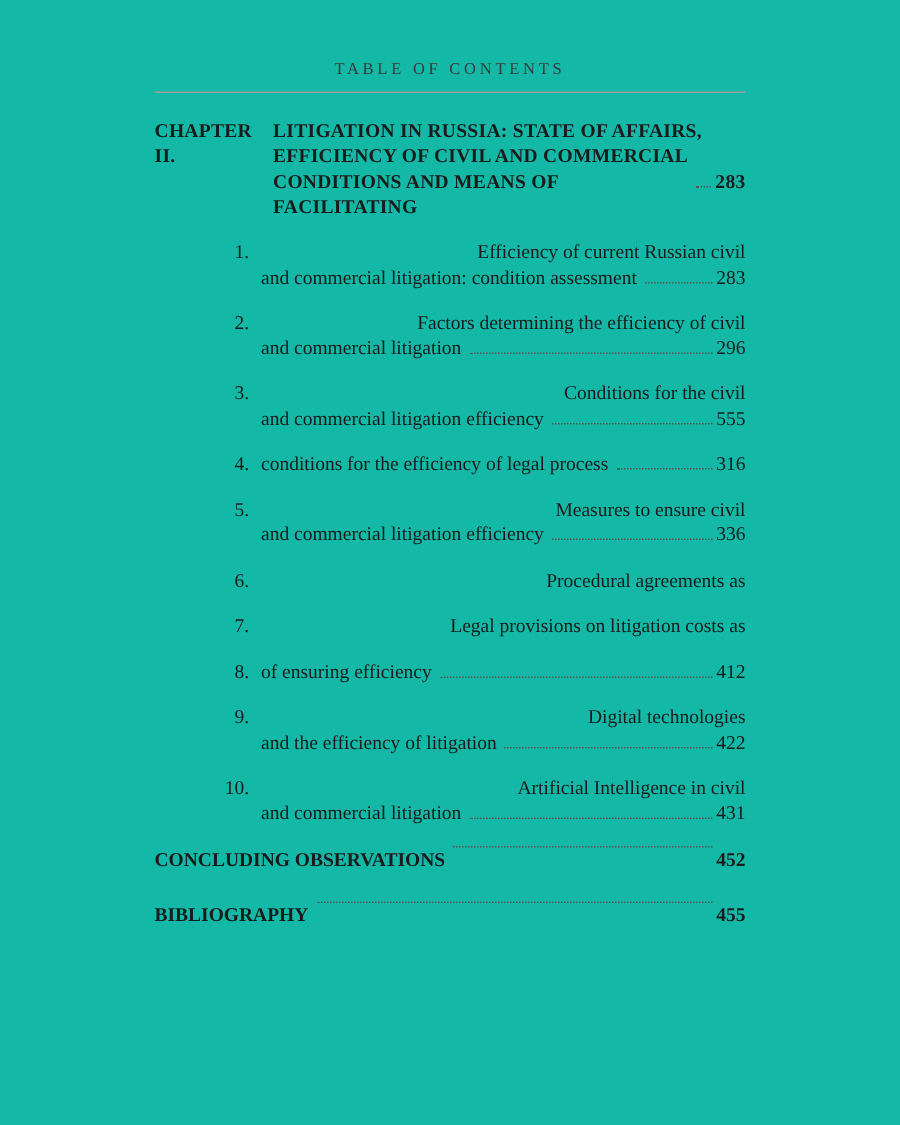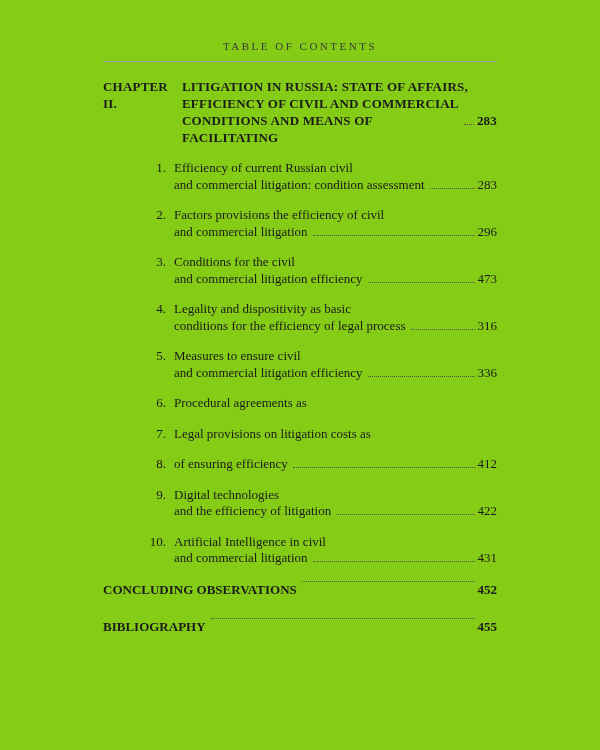--- a/index.html
+++ b/index.html
@@ -1,20 +1,20 @@
 <!DOCTYPE html>
 <html><head>
 <meta charset="utf-8">
 <style>
   html,body{margin:0;padding:0;background:#f4f4f2;}
   .page{
     position:relative;
     width:600px;height:750px;
     margin:0 auto;
-    background:#84cc16;
+    background:#14b8a6;
     box-sizing:border-box;
     padding:40px 103px 0 103px;
     font-family:"Liberation Serif","DejaVu Serif",serif;
     color:#1b1b1b;
     outline:1px solid #e2e2e0;
   }
   .toc-header{
     text-align:center;
     font-size:11px;
     letter-spacing:2.5px;
@@ -59,21 +59,21 @@
     line-height:16.5px;
     margin-bottom:14px;
   }
   .toc-item .num-col{
     flex:0 0 71px;
     width:71px;
     text-align:right;
     padding-right:8px;
     box-sizing:border-box;
   }
-  .toc-item .item-body{flex:1;}
+  .toc-item .item-body{flex:1;text-align:right;}
   .footer-entry{
     display:flex;
     align-items:flex-start;
     font-weight:bold;
     font-size:13px;
     line-height:17px;
     text-transform:uppercase;
     margin-top:8px;
     margin-bottom:20px;
   }
@@ -107,45 +107,44 @@
         <span>and commercial litigation: condition assessment</span>
         <span class="dots"></span>
         <span class="pg">283</span>
       </div>
     </div>
   </div>
 
   <div class="toc-item">
     <span class="num-col">2.</span>
     <div class="item-body">
-      <div>Factors provisions the efficiency of civil</div>
+      <div>Factors determining the efficiency of civil</div>
       <div class="leader-row">
         <span>and commercial litigation</span>
         <span class="dots"></span>
         <span class="pg">296</span>
       </div>
     </div>
   </div>
 
   <div class="toc-item">
     <span class="num-col">3.</span>
     <div class="item-body">
       <div>Conditions for the civil</div>
       <div class="leader-row">
         <span>and commercial litigation efficiency</span>
         <span class="dots"></span>
-        <span class="pg">473</span>
+        <span class="pg">555</span>
       </div>
     </div>
   </div>
 
   <div class="toc-item">
     <span class="num-col">4.</span>
     <div class="item-body">
-      <div>Legality and dispositivity as basic</div>
       <div class="leader-row">
         <span>conditions for the efficiency of legal process</span>
         <span class="dots"></span>
         <span class="pg">316</span>
       </div>
     </div>
   </div>
 
   <div class="toc-item">
     <span class="num-col">5.</span>

